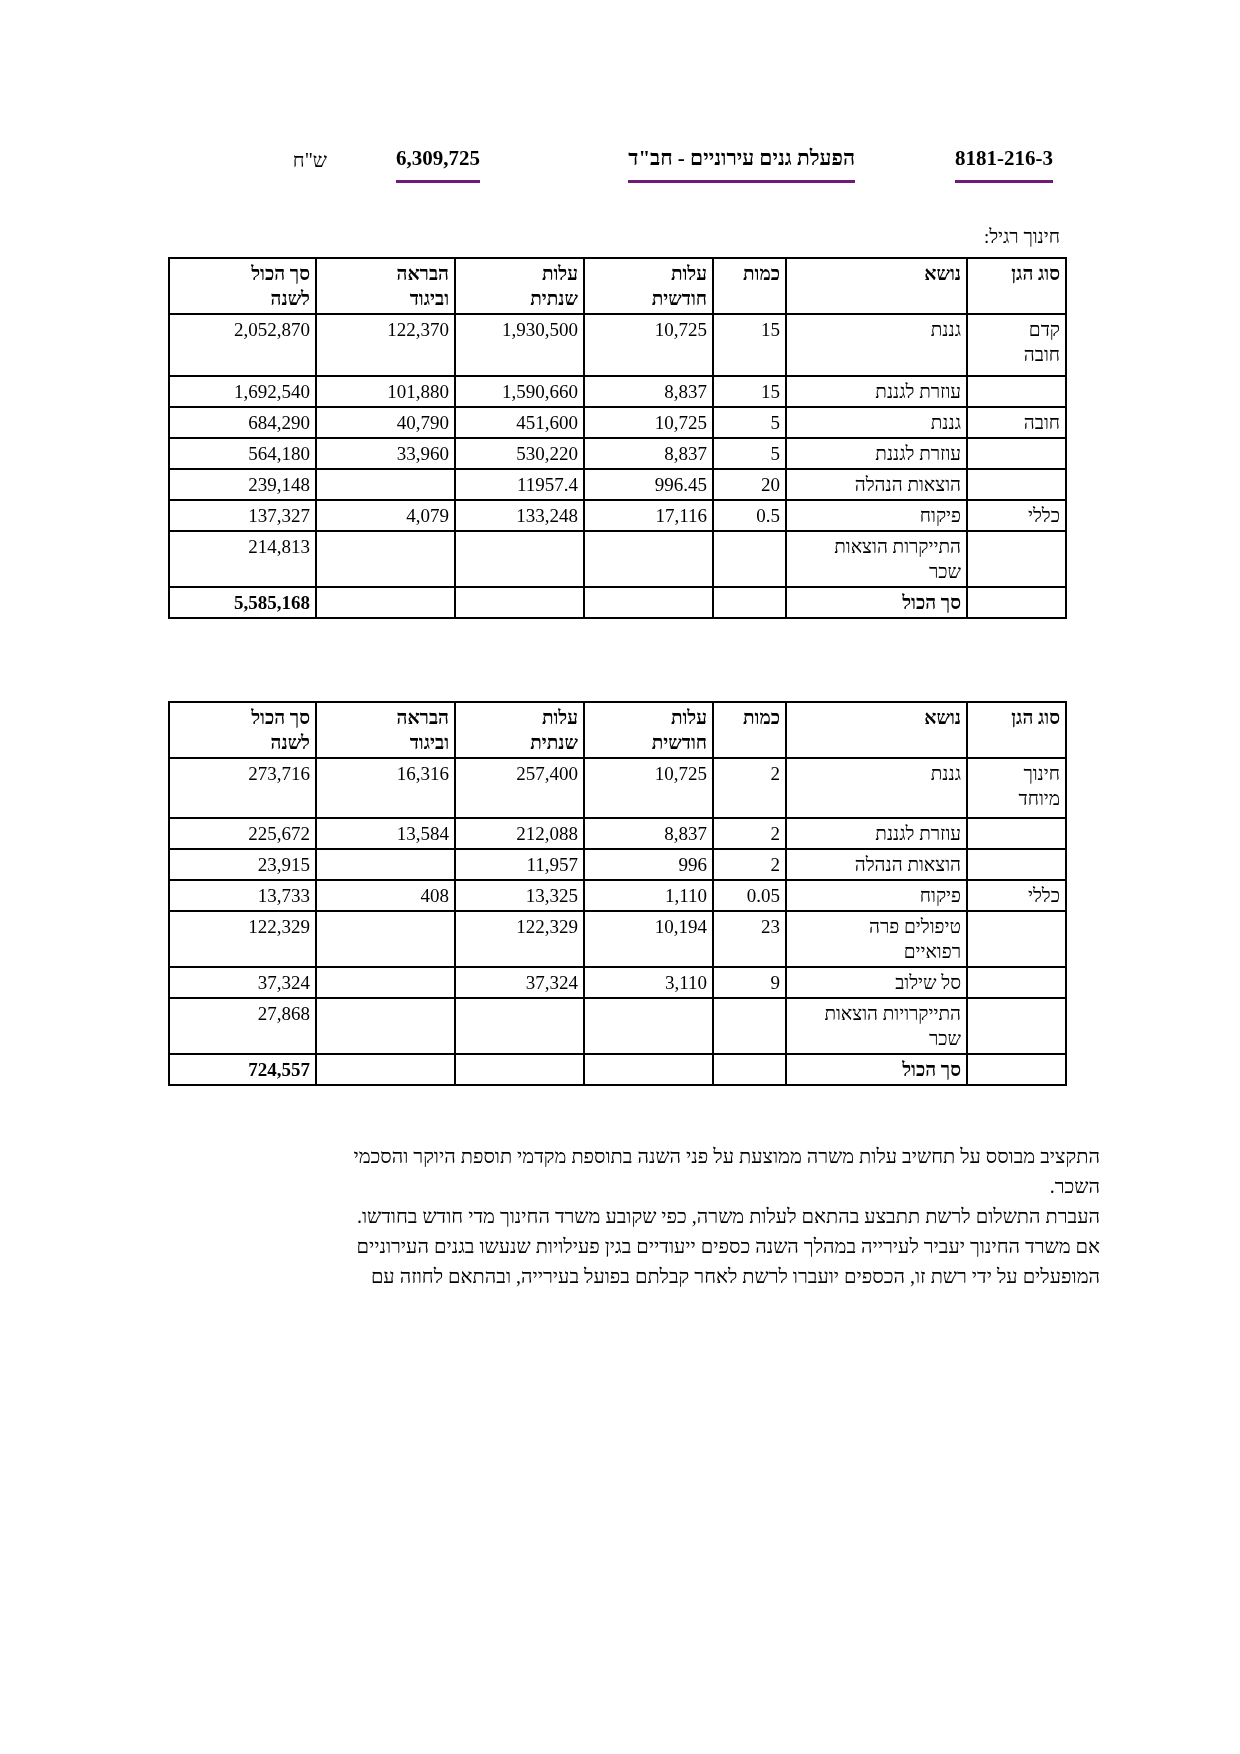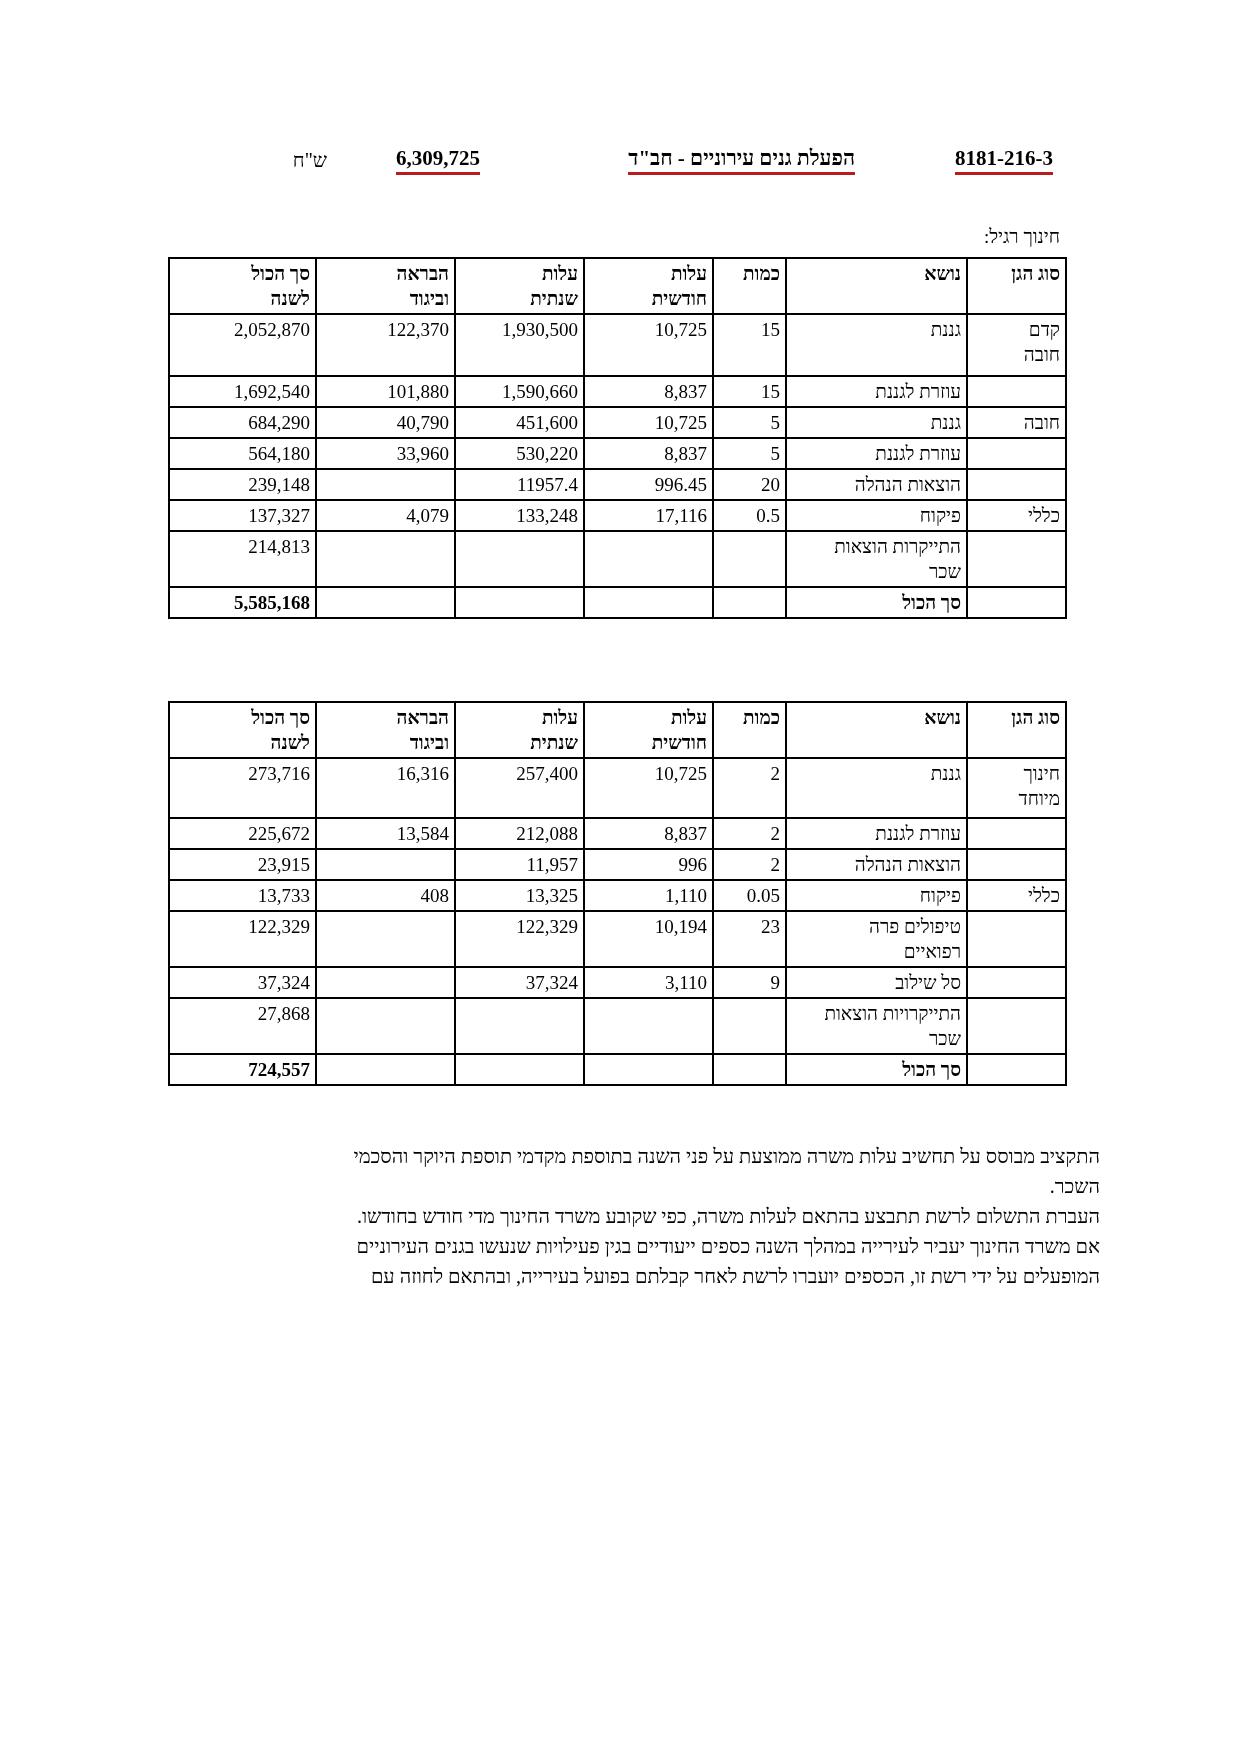--- a/index.html
+++ b/index.html
@@ -4,21 +4,21 @@
 <style>
   html,body { margin:0; padding:0; background:#fff; }
   .page {
     position:relative; width:1240px; height:1754px; background:#ffffff;
     direction:rtl; color:#000;
     font-family:"Liberation Serif","DejaVu Sans",serif;
   }
   
   .hdr-item {
     position:absolute; top:146px; font-size:21px; font-weight:bold;
-    border-bottom:3px solid #b91c1c; padding-bottom:1px; white-space:nowrap;
+    border-bottom:3px solid #701a75; padding-bottom:9px; white-space:nowrap;
   }
   .hdr-code   { right:187px; }
   .hdr-title  { right:385px; }
   .hdr-amount { right:760px; }
   .hdr-currency {
     position:absolute; top:149px; right:913px; font-size:20px; white-space:nowrap;
   }
   
   .tbl-caption { position:absolute; right:180px; font-size:19px; white-space:nowrap; }
   .cap-1 { top:226px;margin-left:24px; }

